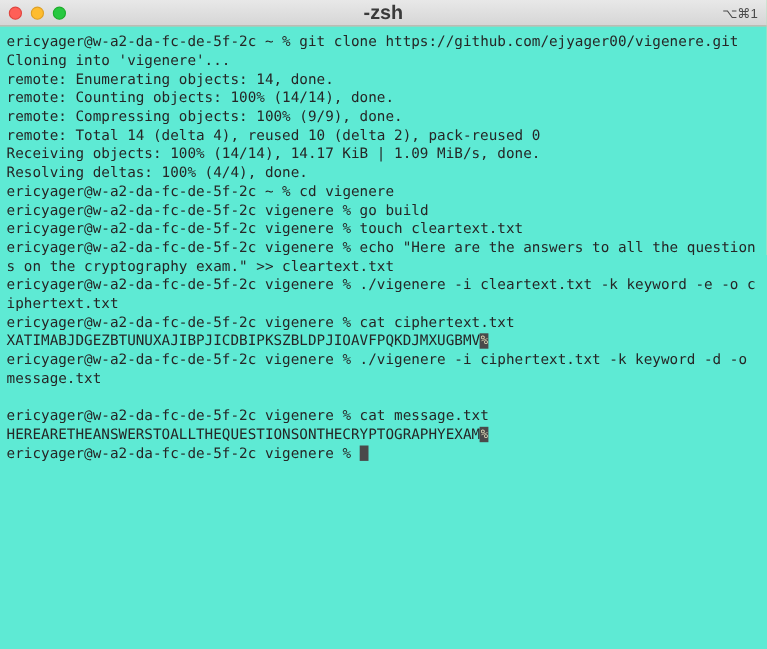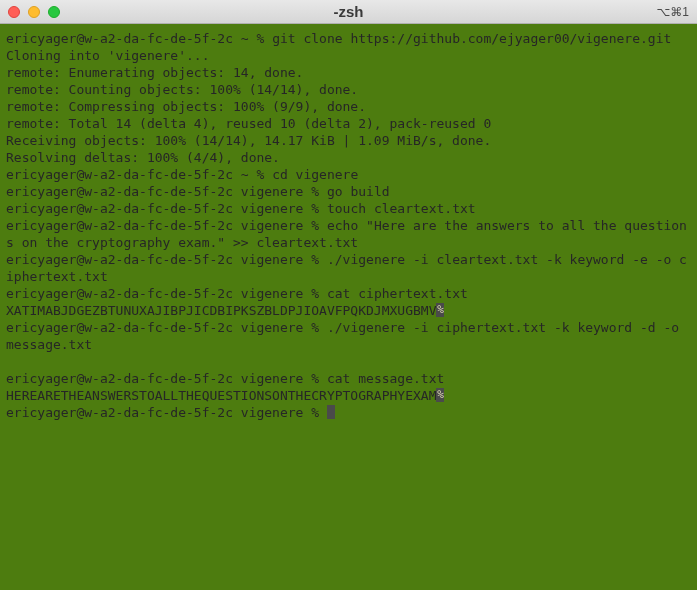--- a/index.html
+++ b/index.html
@@ -35,38 +35,38 @@
       border-radius: 50%;
     }
     .tl-close { background: #ff5f57; border: 0.5px solid #e0443e; }
     .tl-min { background: #febc2e; border: 0.5px solid #dfa023; }
     .tl-max { background: #28c840; border: 0.5px solid #1dad2b; }
     .title {
       position: absolute;
       left: 50%;
       transform: translateX(-50%);
       font-family: -apple-system, BlinkMacSystemFont, "Helvetica Neue", sans-serif;
-      font-size: 15px;
+      font-size: 18px;
       font-weight: 600;
       color: #3a3a3a;
     }
     .titlebar-right {
       margin-left: auto;
       font-family: -apple-system, BlinkMacSystemFont, sans-serif;
       font-size: 12px;
       color: #4a4a4a;
       font-weight: 500;
     }
     .terminal {
       padding: 6px 6px;
       line-height: 17px;
       color: #262626;
       white-space: pre-wrap;
       word-break: break-all;
-      background: #4d7c0f;
+      background: #5eead4;
       height: calc(100% - 24px);
       overflow: hidden;
     }
     .line {
       display: block;
     }
     .cursor-block {
       display: inline-block;
       width: 8px;
       height: 14px;

